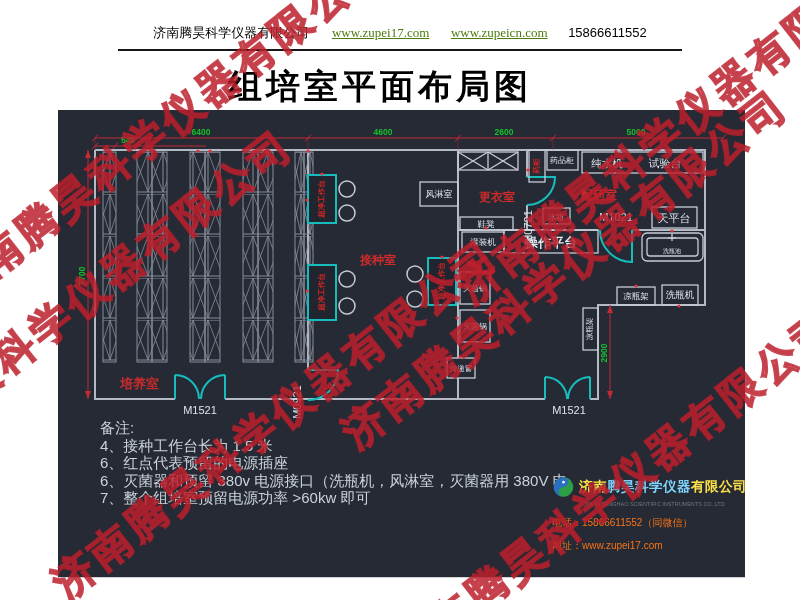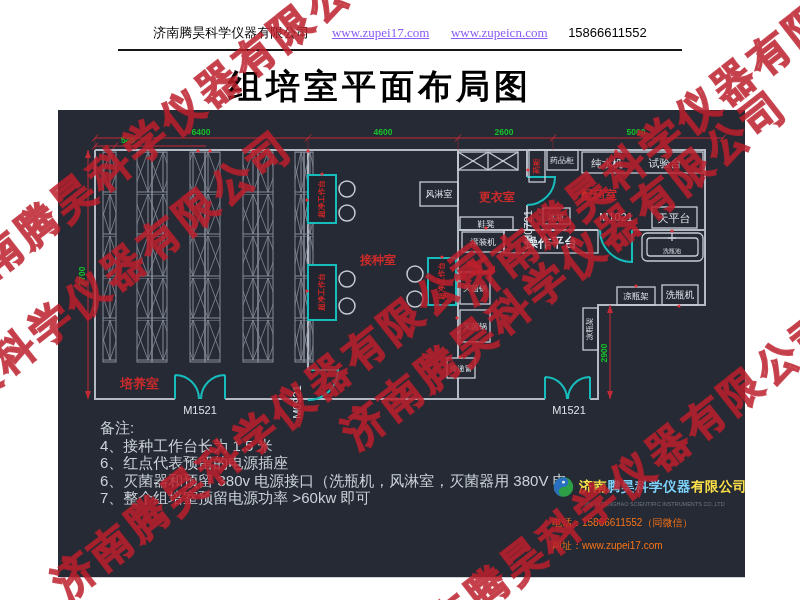--- a/index.html
+++ b/index.html
@@ -1,21 +1,21 @@
 <!DOCTYPE html>
 <html><head>
 <meta charset="utf-8">
 <style>
   html,body{margin:0;padding:0}
   body{width:800px;height:600px;position:relative;background:#fff;overflow:hidden;
        font-family:"Liberation Sans",sans-serif}
   
   .header{position:absolute;top:24px;left:0;width:800px;text-align:center;font-size:13px;color:#000;z-index:5}
   .header .co{font-family:"Liberation Serif",serif;margin-right:10px}
-  .header a{color:#8b5cf6;margin:0 9px;font-family:"Liberation Serif",serif}
+  .header a{color:#4d7c0f;margin:0 9px;font-family:"Liberation Serif",serif}
   .header .ph{margin-left:8px;font-family:Liberation Sans, sans-serif}
   .rule{position:absolute;top:49px;left:118px;width:564px;border-top:2px solid #161616;z-index:5}
   .title{position:absolute;top:64px;left:0;width:760px;text-align:center;font-size:34px;font-weight:bold;
          color:#000;letter-spacing:4px;z-index:5;font-family:"Liberation Serif",serif}
   
   .panel{position:absolute;left:58px;top:110px;width:687px;height:467px;background:#252a34;z-index:1;
          border-bottom:1px solid #cfd3d8}
   .plansvg{position:absolute;left:0;top:0}
   
   .notes{position:absolute;left:42px;top:310px;color:#ccd2d9;font-size:15px;line-height:16.5px;white-space:nowrap}

